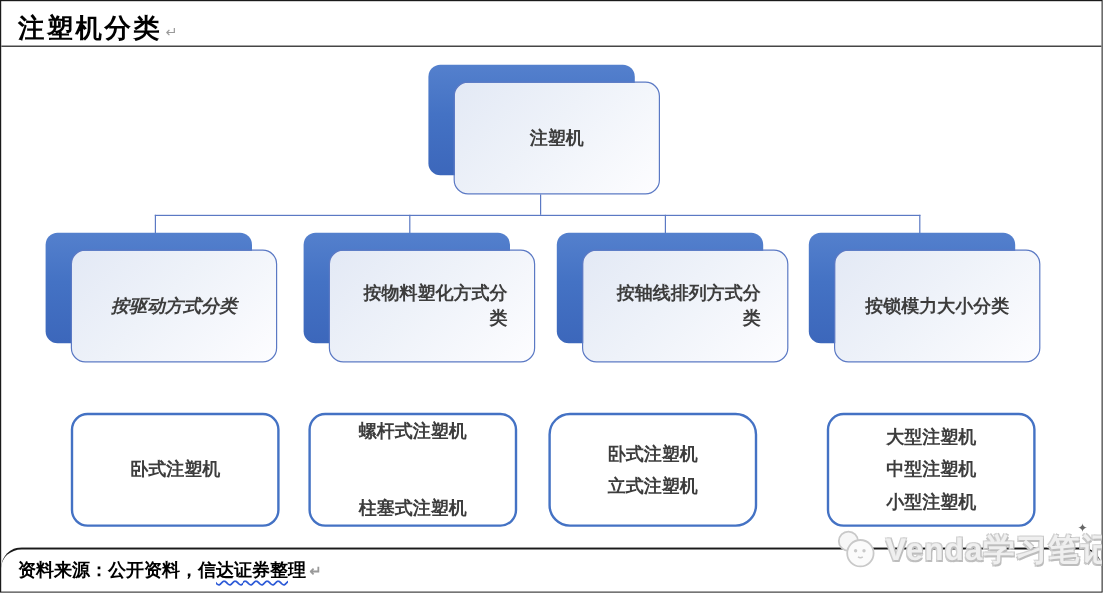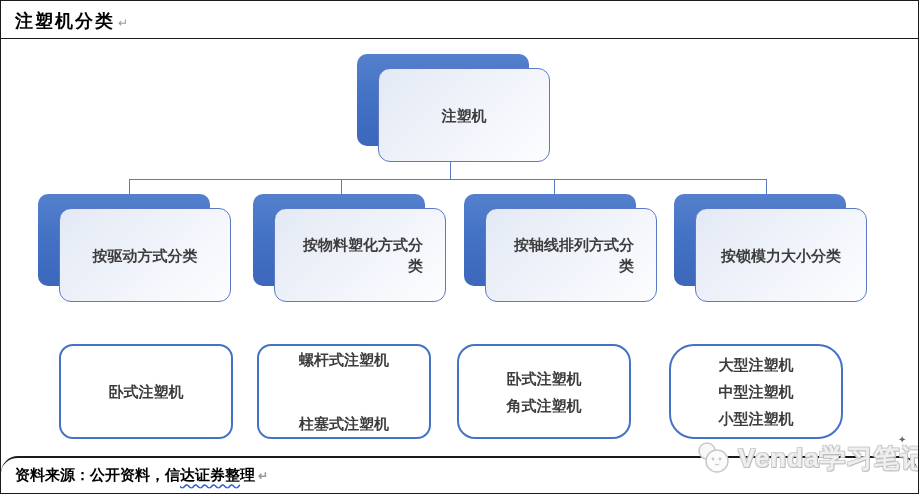--- a/index.html
+++ b/index.html
@@ -7,21 +7,21 @@
     position:relative; width:917px; height:492px;
     border:1px solid #1a1a1a; background:#ffffff; overflow:hidden;
     font-family:"Liberation Serif", serif;
   }
   
   .title-row {
     position:absolute; left:0; top:0; right:0; height:38px;
     border-bottom:1px solid #1a1a1a; box-sizing:border-box;
     padding:8px 0 0 14px;
   }
-  .title-text { font-size:18px; font-weight:bold; color:#000; letter-spacing:2px; }
+  .title-text { font-size:22px; font-weight:bold; color:#000; letter-spacing:2px; }
   .pmark { color:#9a9a9a; font-size:12px; margin-left:3px; font-family:"Liberation Sans", sans-serif; }
 
   
   .diagram { position:absolute; left:0; top:38px; right:0; bottom:37px; }
 
   .vline { position:absolute; width:1px; background:#5b79c4; }
   .hline { position:absolute; height:1px; background:#5b79c4; }
 
   .node { position:absolute; width:194px; height:108px; }
   .node-back {
@@ -93,21 +93,21 @@
     <div class="vline" style="left:128px; top:140px; height:16px;"></div>
     <div class="vline" style="left:340px; top:140px; height:16px;"></div>
     <div class="vline" style="left:553px; top:140px; height:16px;"></div>
     <div class="vline" style="left:765px; top:140px; height:16px;"></div>
 
     <div class="node" style="left:356px; top:15px;">
       <div class="node-back"></div>
       <div class="node-front">注塑机</div>
     </div>
 
-    <div class="node" style="left:37px; top:155px;">
+    <div class="node" style="left:37px; top:155px;font-style:italic;">
       <div class="node-back"></div>
       <div class="node-front">按驱动方式分类</div>
     </div>
     <div class="node" style="left:252px; top:155px;">
       <div class="node-back"></div>
       <div class="node-front">按物料塑化方式分类</div>
     </div>
     <div class="node" style="left:463px; top:155px;">
       <div class="node-back"></div>
       <div class="node-front">按轴线排列方式分类</div>
@@ -119,23 +119,23 @@
 
     <div class="leaf" style="left:58px;">
       <div class="leaf-line">卧式注塑机</div>
     </div>
     <div class="leaf" style="left:256px;justify-content:space-between;">
       <div class="leaf-line">螺杆式注塑机</div>
       <div class="leaf-line">柱塞式注塑机</div>
     </div>
     <div class="leaf" style="left:456px;border-radius:18px;">
       <div class="leaf-line">卧式注塑机</div>
-      <div class="leaf-line">角式注塑机</div>
+      <div class="leaf-line">立式注塑机</div>
     </div>
-    <div class="leaf" style="left:668px;border-radius:25px;">
+    <div class="leaf" style="left:688px;">
       <div class="leaf-line">大型注塑机</div>
       <div class="leaf-line">中型注塑机</div>
       <div class="leaf-line">小型注塑机</div>
     </div>
   </div>
 
   <div class="source-row">
     <span>资料来源：公开资料，信</span><span class="wavy">达证券整</span><span>理</span><span class="pmark">↵</span>
   </div>
 

